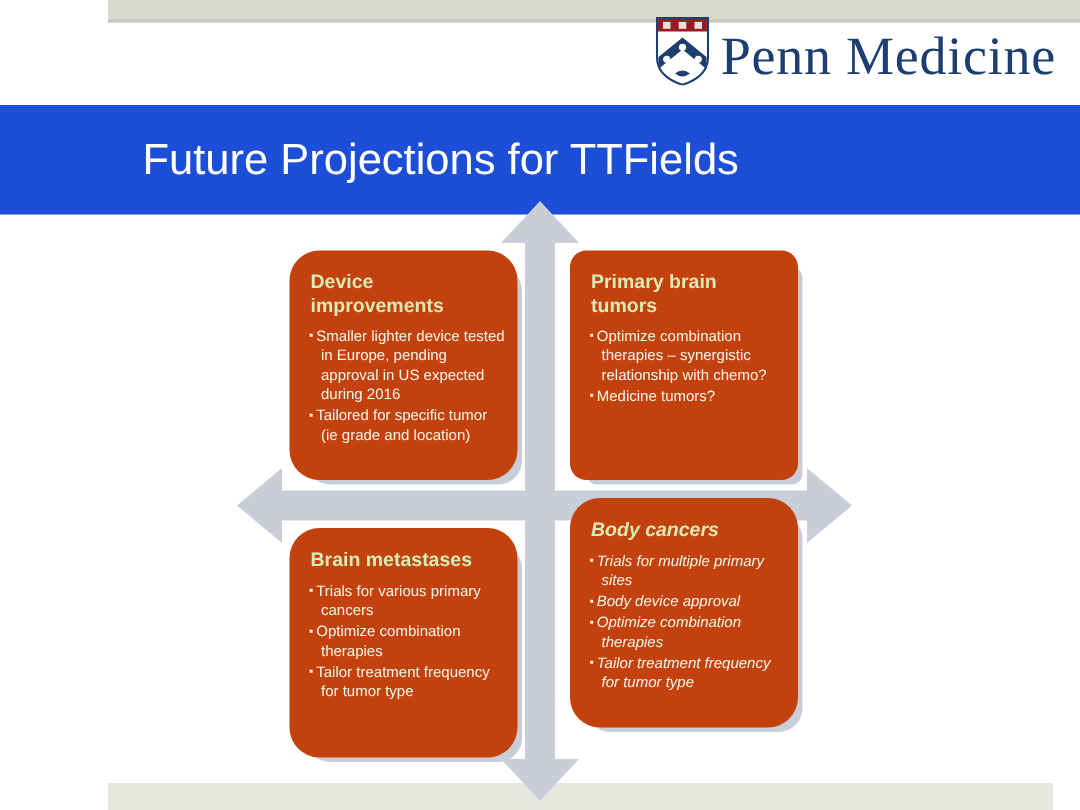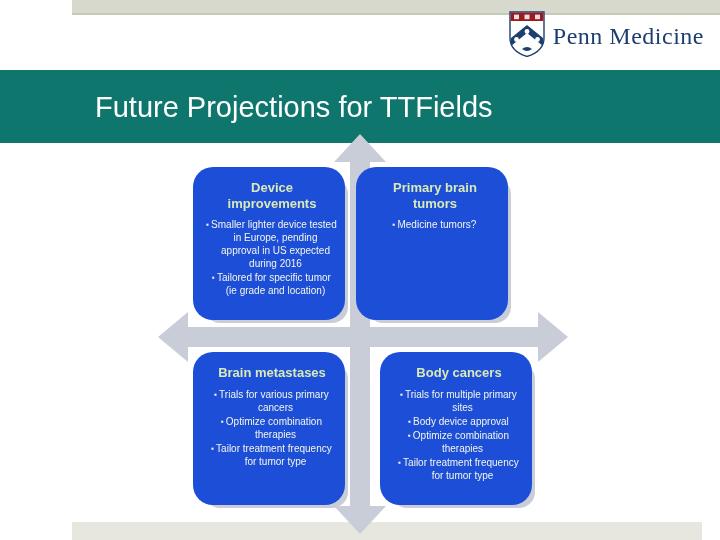--- a/index.html
+++ b/index.html
@@ -8,51 +8,50 @@
     background:#ffffff;font-family:"Liberation Sans",sans-serif;
   }
   
   .top-strip{
     position:absolute;left:72px;top:0;width:648px;height:13px;
     background:#d6d9cb;border-bottom:2px solid #c6cab9;
   }
   
   .logo{position:absolute;top:11px;right:16px;display:flex;align-items:center;gap:8px;}
   .logo-text{
-    font-family:"Liberation Serif",serif;font-size:24px;color:#1d3e70;
+    font-family:"Liberation Serif",serif;font-size:36px;color:#1d3e70;
     letter-spacing:0.5px;white-space:nowrap;
   }
   
-  .title-band{position:absolute;left:0;top:70px;width:720px;height:73px;background:#0f766e;z-index:1;}
+  .title-band{position:absolute;left:0;top:70px;width:720px;height:73px;background:#1d4ed8;z-index:1;}
   .slide-title{
     position:absolute;left:95px;top:0;height:73px;line-height:75px;
     color:#ffffff;font-size:29px;font-weight:400;white-space:nowrap;
   }
   
   .arrow{position:absolute;z-index:2;}
   .shaft{background:#c9cdd8;}
   .v-shaft{left:350px;top:160px;width:20px;height:348px;}
   .h-shaft{left:186px;top:327px;width:352px;height:20px;}
   .head{width:0;height:0;}
   .head-up{left:334px;top:134px;border-left:26px solid transparent;border-right:26px solid transparent;border-bottom:28px solid #c9cdd8;}
   .head-down{left:334px;top:506px;border-left:26px solid transparent;border-right:26px solid transparent;border-top:28px solid #c9cdd8;}
   .head-left{left:158px;top:312px;border-top:25px solid transparent;border-bottom:25px solid transparent;border-right:30px solid #c9cdd8;}
   .head-right{left:538px;top:312px;border-top:25px solid transparent;border-bottom:25px solid transparent;border-left:30px solid #c9cdd8;}
   
   .qbox{
-    position:absolute;width:152px;height:153px;background:#1d4ed8;
+    position:absolute;width:152px;height:153px;background:#c2410c;
     border-radius:20px;z-index:3;box-sizing:border-box;
     padding:11px 8px 8px 13px;
     box-shadow:7px 7px 0 -4px #c9cdd8;
-    text-align:center;
   }
   .qbox.tl{left:193px;top:167px;}
-  .qbox.tr{left:356px;top:167px;}
+  .qbox.tr{left:380px;top:167px;border-radius:11px;}
   .qbox.bl{left:193px;top:352px;padding-left:13px;}
-  .qbox.br{left:380px;top:352px;}
+  .qbox.br{left:380px;top:332px;font-style:italic;}
   .qheader{
     color:#d8eab6;font-weight:bold;font-size:13px;line-height:1.2;
     margin:2px 0 7px 1px;
   }
   .qbox ul{list-style:none;margin:0;padding:0;}
   .qbox li{
     color:#f3f6ec;font-size:10px;line-height:1.3;
     padding-left:8px;text-indent:-8px;margin:0 0 1px 0;
   }
   .qbox li::before{content:"▪";font-size:8px;margin-right:2px;vertical-align:1px;}
@@ -97,20 +96,21 @@
   <div class="qheader">Device improvements</div>
   <ul>
     <li>Smaller lighter device tested in Europe, pending approval in US expected during 2016</li>
     <li>Tailored for specific tumor (ie grade and location)</li>
   </ul>
 </div>
 
 <div class="qbox tr">
   <div class="qheader">Primary brain tumors</div>
   <ul>
+    <li>Optimize combination therapies – synergistic relationship with chemo?</li>
     <li>Medicine tumors?</li>
   </ul>
 </div>
 
 <div class="qbox bl">
   <div class="qheader">Brain metastases</div>
   <ul>
     <li>Trials for various primary cancers</li>
     <li>Optimize combination therapies</li>
     <li>Tailor treatment frequency for tumor type</li>

